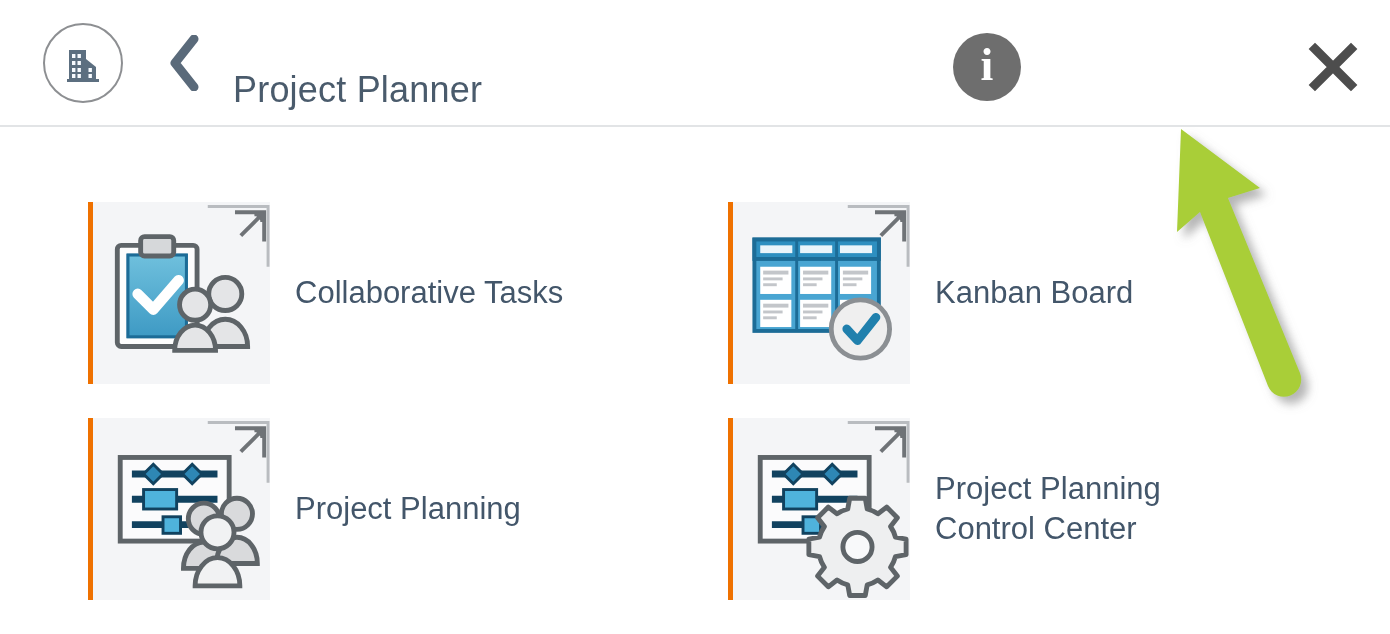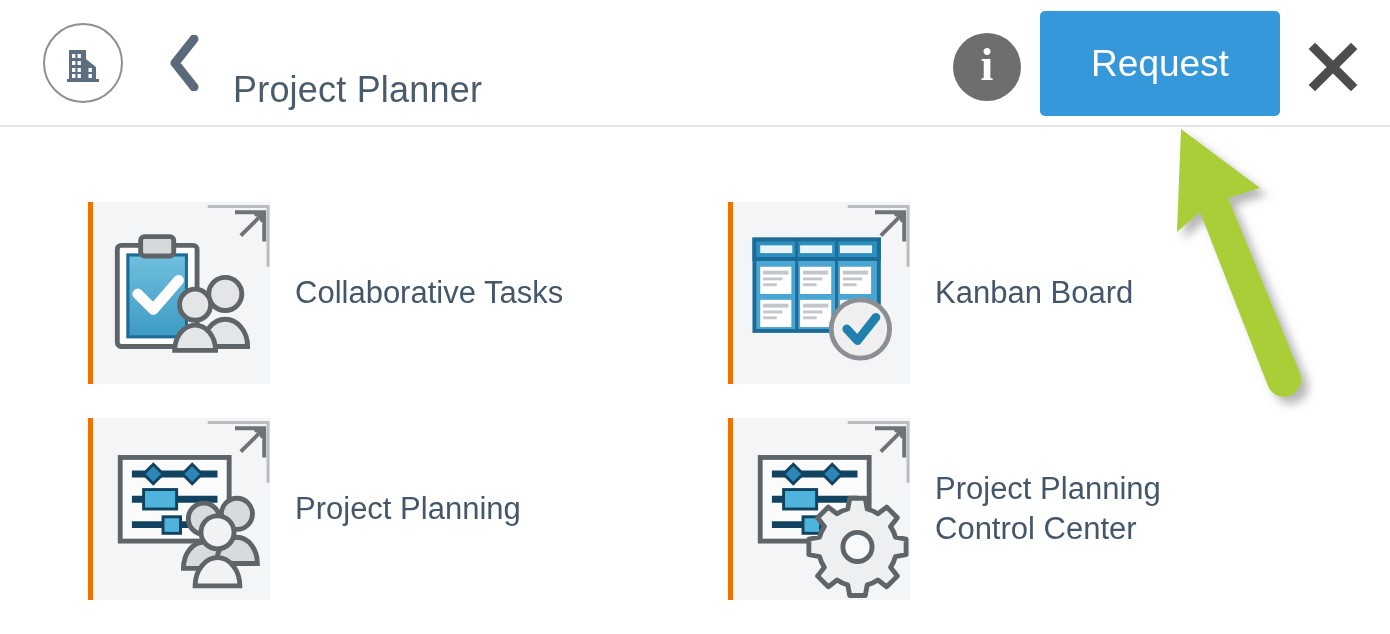--- a/index.html
+++ b/index.html
@@ -191,21 +191,20 @@
       <path d="M25 4 L6 28 L25 52" fill="none" stroke="#5a6a7a" stroke-width="9" stroke-linecap="round" stroke-linejoin="round"></path>
     </svg>
   </div>
 
   <div id="header-title">Project Planner</div>
 
   <div id="info-icon">
     <span class="glyph">i</span>
   </div>
 
-  <button id="request-button">Request</button>
 
   <div id="close-button">
     <svg width="52" height="52" viewBox="0 0 52 52" aria-hidden="true">
       <path d="M8 8 L44 44 M44 8 L8 44" stroke="#4d4d4d" stroke-width="9" stroke-linecap="square"></path>
     </svg>
   </div>
 
 </div>
 
 <div id="tile-grid">

